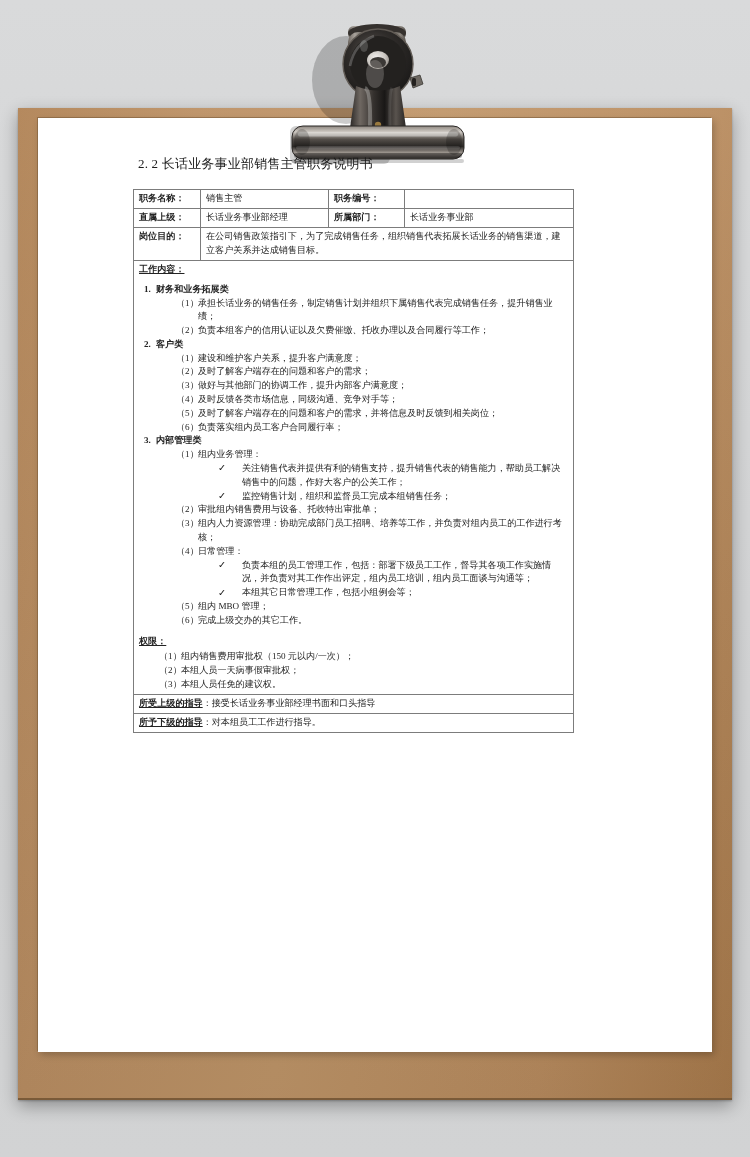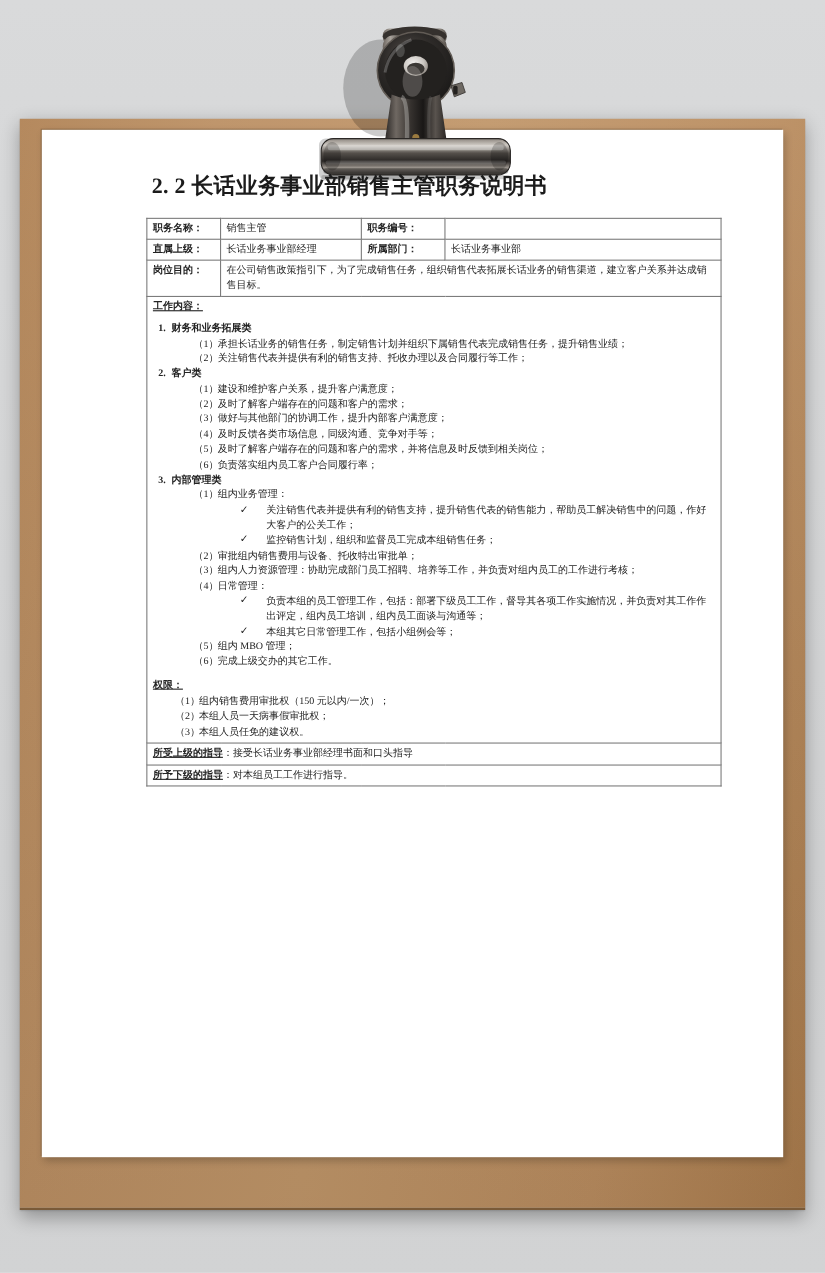--- a/index.html
+++ b/index.html
@@ -50,30 +50,30 @@
   #clip { position: absolute; left: 272px; top: 22px; width: 206px; height: 152px; }
 
   
   #doc {
     position: absolute;
     left: 133px; top: 155px;
     width: 460px;
     color: #1b1b1b;
   }
   .doc-title {
-    font-size: 20px;
-    font-weight: bold;
+    font-size: 13px;
+    font-weight: normal;
     letter-spacing: 0.2px;
     margin: 0 0 16px 5px;
     white-space: nowrap;
   }
 
   table.jd {
     border-collapse: collapse;
-    width: 523px;
+    width: 441px;
     table-layout: fixed;
     margin-left: 0;
   }
   table.jd td {
     border: 1px solid #7c7c7c;
     padding: 2px 4px 3px 5px;
     font-size: 9.1px;
     line-height: 1.45;
     vertical-align: top;
     color: #232323;
@@ -265,21 +265,21 @@
         <tr>
           <td colspan="4" class="block">
             <div class="uhead">工作内容：</div>
             <div class="gap"></div>
             <ol class="lvl1">
 
               <li>
                 <span>财务和业务拓展类</span>
                 <ol class="lvl2">
                   <li><span class="num">（1）</span><span>承担长话业务的销售任务，制定销售计划并组织下属销售代表完成销售任务，提升销售业绩；</span></li>
-                  <li><span class="num">（2）</span><span>关注销售代表并提供有利的销售支持、托收办理以及合同履行等工作；</span></li>
+                  <li><span class="num">（2）</span><span>负责本组客户的信用认证以及欠费催缴、托收办理以及合同履行等工作；</span></li>
                 </ol>
               </li>
 
               <li>
                 <span>客户类</span>
                 <ol class="lvl2">
                   <li><span class="num">（1）</span><span>建设和维护客户关系，提升客户满意度；</span></li>
                   <li><span class="num">（2）</span><span>及时了解客户端存在的问题和客户的需求；</span></li>
                   <li><span class="num">（3）</span><span>做好与其他部门的协调工作，提升内部客户满意度；</span></li>
                   <li><span class="num">（4）</span><span>及时反馈各类市场信息，同级沟通、竞争对手等；</span></li>

